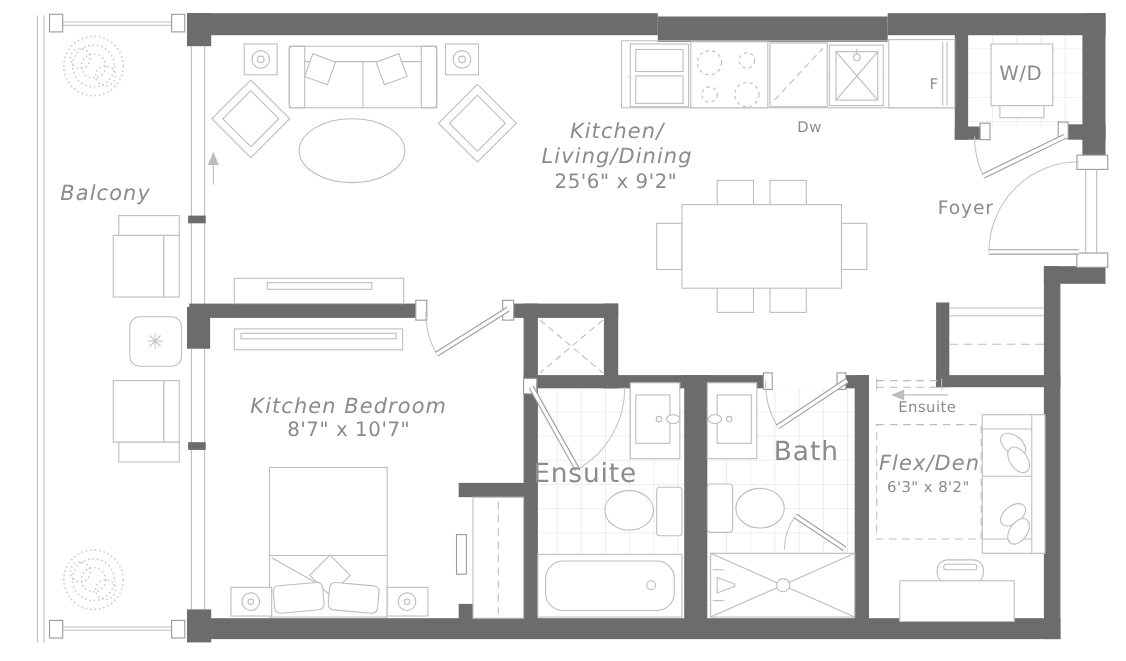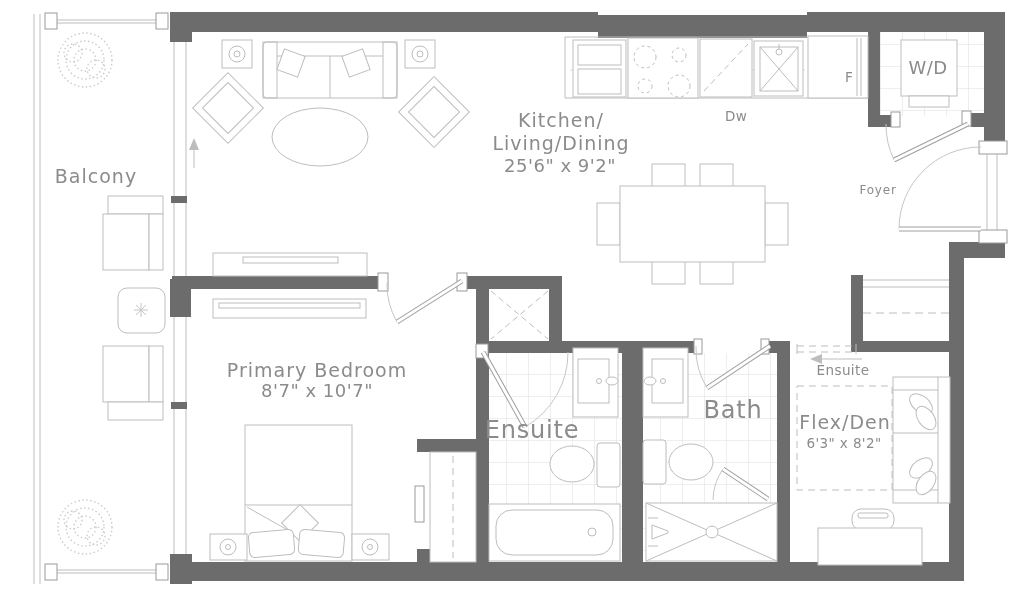--- a/index.html
+++ b/index.html
@@ -14,22 +14,22 @@
   .ln{fill:none;stroke:var(--line);stroke-width:1;}
   .lnf{fill:#ffffff;stroke:var(--line);stroke-width:1;}
   .lt{fill:none;stroke:var(--line_light);stroke-width:1;}
   .dash{stroke-dasharray:6 4;}
   .dash2{stroke-dasharray:3 3;}
   .door-out{stroke:var(--door);stroke-width:5;fill:none;stroke-linecap:butt;}
   .door-in{stroke:#ffffff;stroke-width:3;fill:none;stroke-linecap:butt;}
   .arc{fill:none;stroke:#c6c6c6;stroke-width:1;}
   .tree{fill:none;stroke:#cccccc;stroke-width:1.4;stroke-dasharray:1.5 2.5;}
   .lbl{position:absolute;transform:translate(-50%,-50%);color:var(--text);white-space:nowrap;line-height:1;}
-  .fs19{font-size:19px;letter-spacing:1px;}
-  .fs17{font-size:12px;letter-spacing:0.8px;}
+  .fs19{font-size:19px;letter-spacing:1px;font-style:italic;}
+  .fs17{font-size:17px;letter-spacing:0.8px;}
   .fs18{font-size:24px;letter-spacing:0.8px;}
   .fs15{font-size:18px;letter-spacing:0.5px;}
   .fs14{font-size:13.5px;letter-spacing:0.4px;}
 </style>
 </head>
 <body>
 
 <div class="plan-wrap">
 <svg width="1024" height="601" viewBox="0 0 1024 601">
   <defs>
@@ -381,20 +381,20 @@
 </svg>
 
 <div class="lbl fs19" style="left:96px;top:176px;text-align:right;">Balcony</div>
 <div class="lbl fs19" style="left:561px;top:120px;">Kitchen/</div>
 <div class="lbl fs19" style="left:561px;top:143px;">Living/Dining</div>
 <div class="lbl fs15" style="left:560px;top:166px;">25'6" x 9'2"</div>
 <div class="lbl fs14" style="left:736px;top:87px;margin-top:30px;">Dw</div>
 <div class="lbl fs14" style="left:849px;top:78px;">F</div>
 <div class="lbl fs15" style="left:928px;top:68px;">W/D</div>
 <div class="lbl fs17" style="left:878px;top:190px;">Foyer</div>
-<div class="lbl fs19" style="left:317px;top:370px;">Primary Bedroom</div>
+<div class="lbl fs19" style="left:317px;top:370px;">Kitchen Bedroom</div>
 <div class="lbl fs15" style="left:317px;top:391px;">8'7" x 10'7"</div>
 <div class="lbl fs18" style="left:532px;top:430px;">Ensuite</div>
 <div class="lbl fs18" style="left:733px;top:410px;">Bath</div>
 <div class="lbl fs19" style="left:845px;top:422px;">Flex/Den</div>
 <div class="lbl fs14" style="left:844px;top:444px;">6'3" x 8'2"</div>
 <div class="lbl fs14" style="left:843px;top:371px;">Ensuite</div>
 </div>
 
 </body></html>

